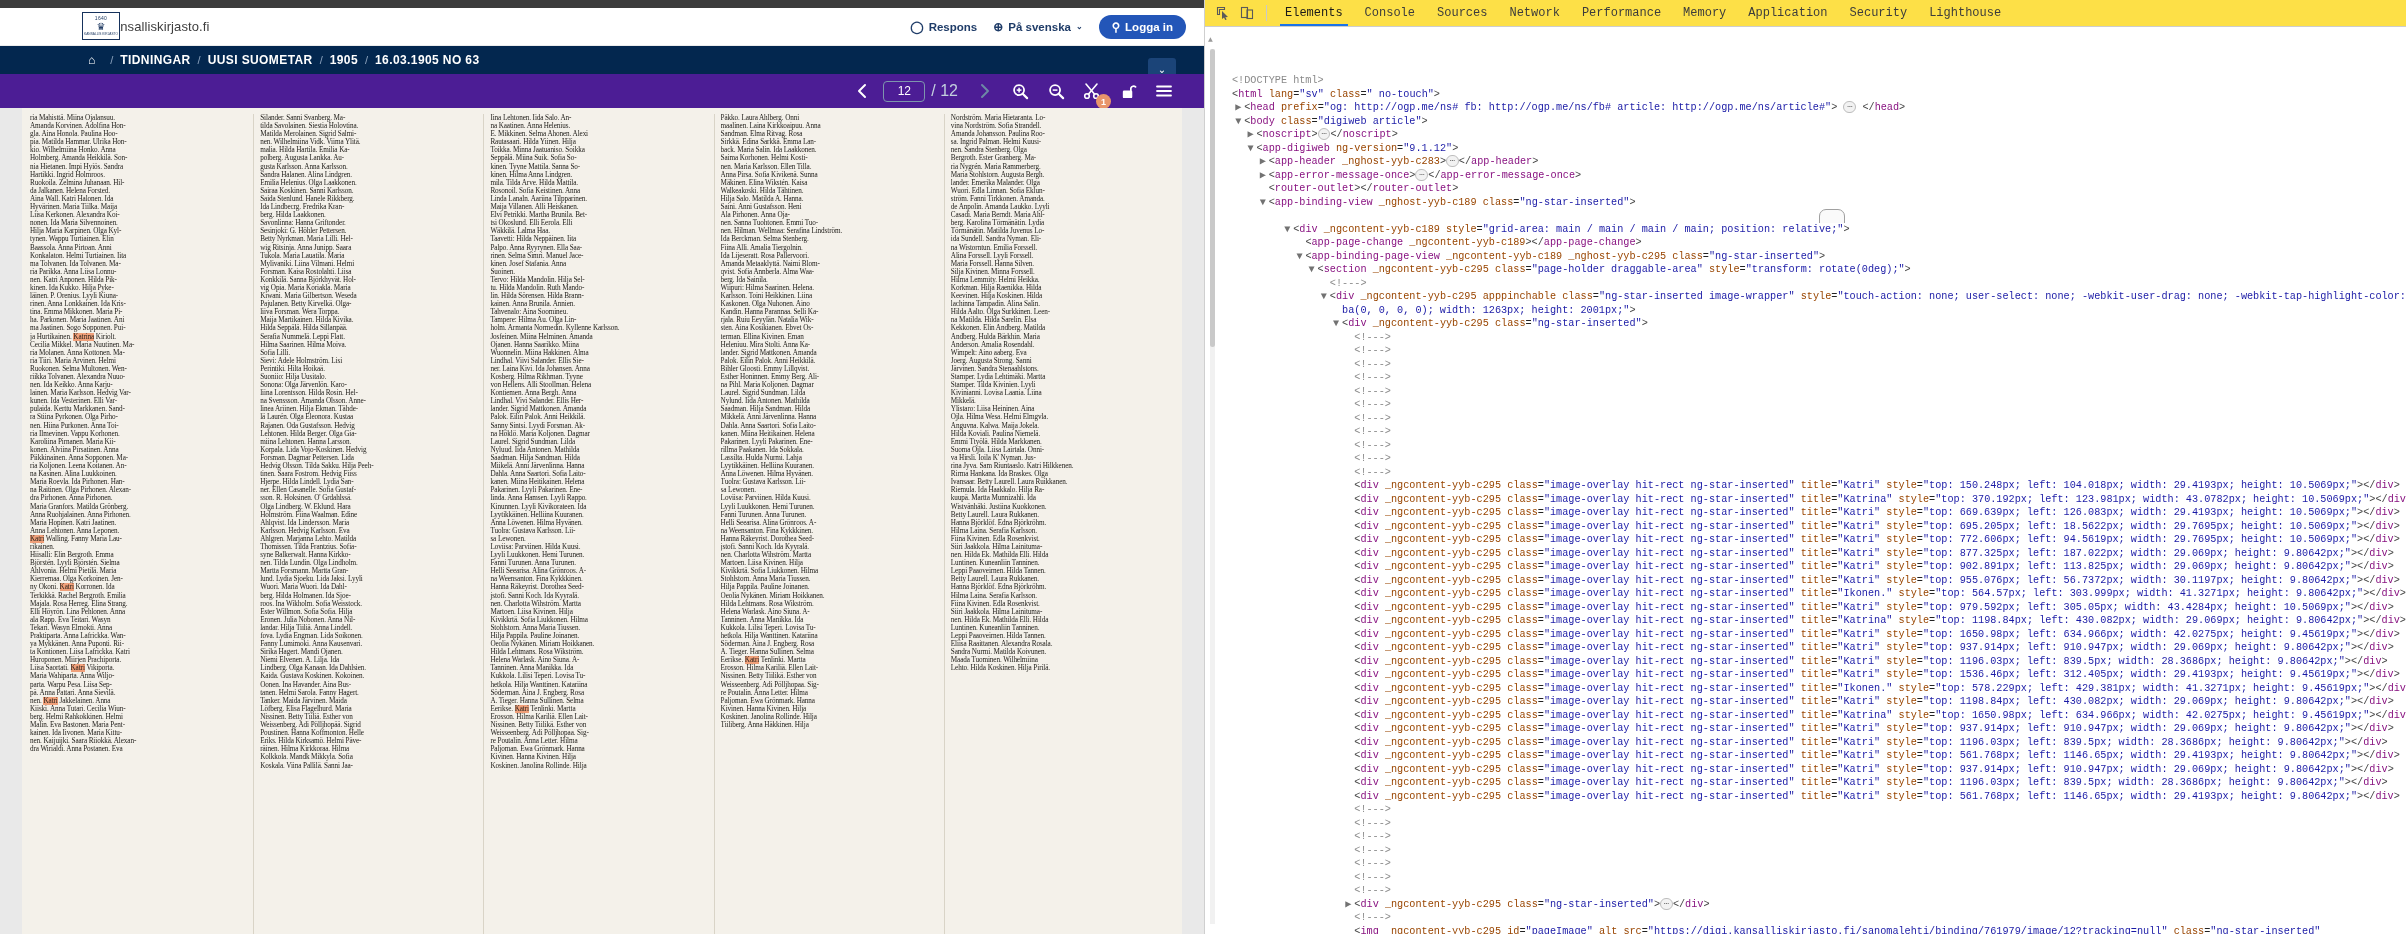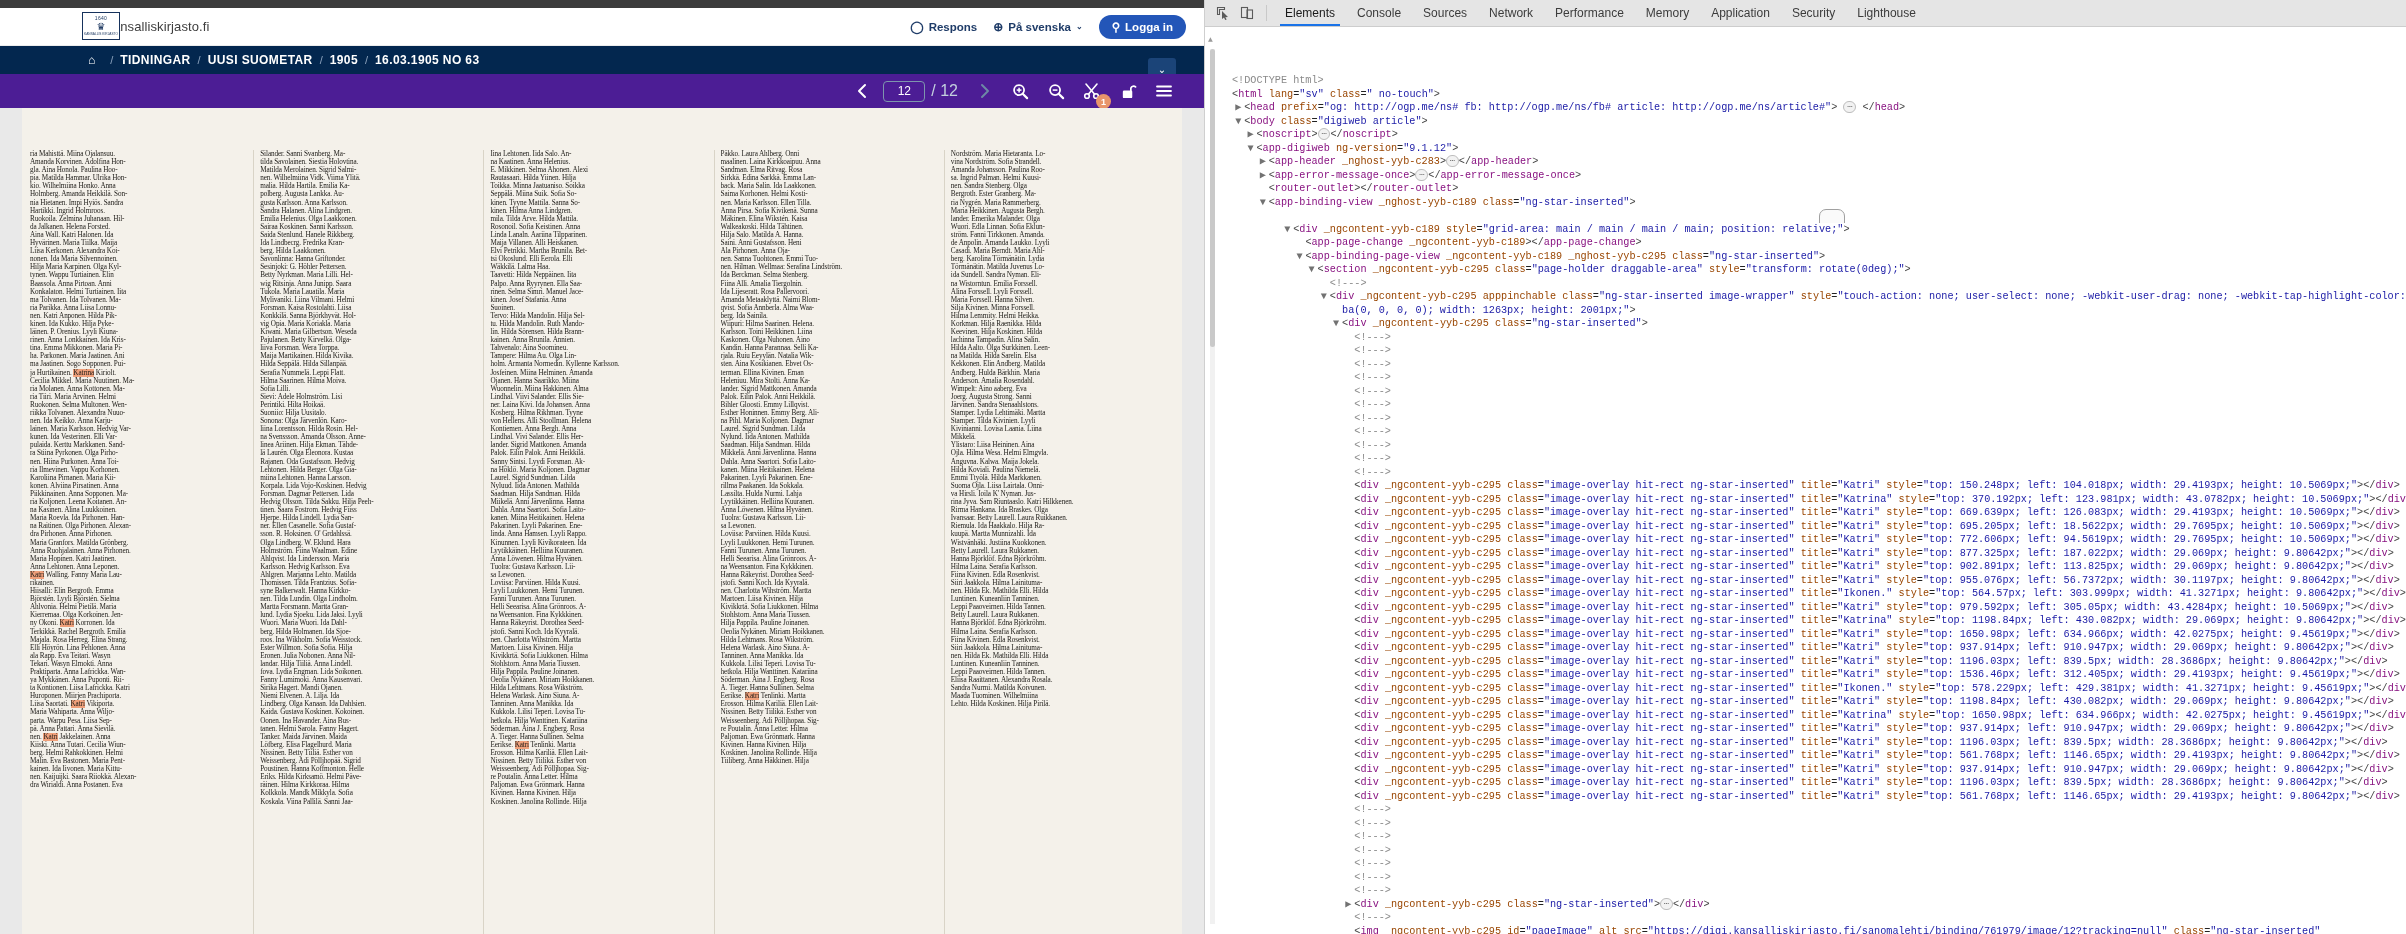--- a/index.html
+++ b/index.html
@@ -86,41 +86,40 @@
     background: #e9e9e9; overflow: hidden; display: flex; justify-content: center;
   }
   .paper {
     background: #f4f1ea; width: 1160px; height: 100%;
     padding: 6px 8px 0 8px; position: relative;
   }
   .cols { display: flex; gap: 6px; height: 100%; }
   .col {
     flex: 1; overflow: hidden; position: relative;
     border-right: 1px solid #d9d4c7;
-    margin-top: 36px;
   }
   .col:last-child { border-right: none; }
   .nameline {
     font-family: "Liberation Serif", serif;
     font-size: 7.2px; line-height: 8.1px; color: #1c1a16;
     white-space: nowrap; overflow: hidden; text-overflow: clip;
     letter-spacing: -0.1px;
   }
   .hl { background: #f0a07a; }
 
   
   .devtools {
     width: 1202px; height: 934px; background: #ffffff; flex: 0 0 1202px;
     display: flex; flex-direction: column; border-left: 1px solid #cfcfcf;
     font-family: "Liberation Mono", monospace;
   }
   .dt-tabbar {
-    height: 27px; background: #e5e5e5; border-bottom: 1px solid #cdcdcd;
+    height: 27px; background: #fde047; border-bottom: 1px solid #cdcdcd;
     display: flex; align-items: center; padding: 0 6px; gap: 0px;
-    font-family: Liberation Sans, sans-serif; flex: 0 0 27px;
+    font-family: Liberation Mono, monospace; flex: 0 0 27px;
   }
   .dt-iconbtn {
     width: 24px; height: 22px; display: flex; align-items: center; justify-content: center;
     color: #5a5a5a; cursor: pointer;
   }
   .dt-divider { width: 1px; height: 16px; background: #c9c9c9; margin: 0 7px; }
   .dt-tab {
     font-size: 12px; color: #3c3c3c; padding: 5px 11px; cursor: pointer; white-space: nowrap;
     position: relative;
   }
@@ -590,21 +589,21 @@
               <div class="nameline">Tiiliberg. Anna Häkkinen. Hilja</div>
             </div>
             <div class="col">
               <div class="nameline">Nordström. Maria Hietaranta. Lo-</div>
               <div class="nameline">vina Nordström. Sofia Strandell.</div>
               <div class="nameline">Amanda Johansson. Paulina Roo-</div>
               <div class="nameline">sa. Ingrid Palman. Helmi Kuusi-</div>
               <div class="nameline">nen. Sandra Stenberg. Olga</div>
               <div class="nameline">Bergroth. Ester Granberg. Ma-</div>
               <div class="nameline">ria Nygrén. Maria Rammerberg.</div>
-              <div class="nameline">Maria Heikkinen. Augusta Bergh.</div>
+              <div class="nameline">Maria Stohlstorn. Augusta Bergh.</div>
               <div class="nameline">lander. Emerika Malander. Olga</div>
               <div class="nameline">Wuori. Edla Linnan. Sofia Eklun-</div>
               <div class="nameline">ström. Fanni Tirkkonen. Amanda.</div>
               <div class="nameline">de Anpolin. Amanda Laukko. Lyyli</div>
               <div class="nameline">Casadi. Maria Berndt. Maria Ahl-</div>
               <div class="nameline">berg. Karolina Törmänätin. Lydia</div>
               <div class="nameline">Törmänätin. Matilda Juvenus Lo-</div>
               <div class="nameline">ida Sundell. Sandra Nyman. Eli-</div>
               <div class="nameline">na Wistorntun. Emilia Forssell.</div>
               <div class="nameline">Alina Forssell. Lyyli Forssell.</div>

